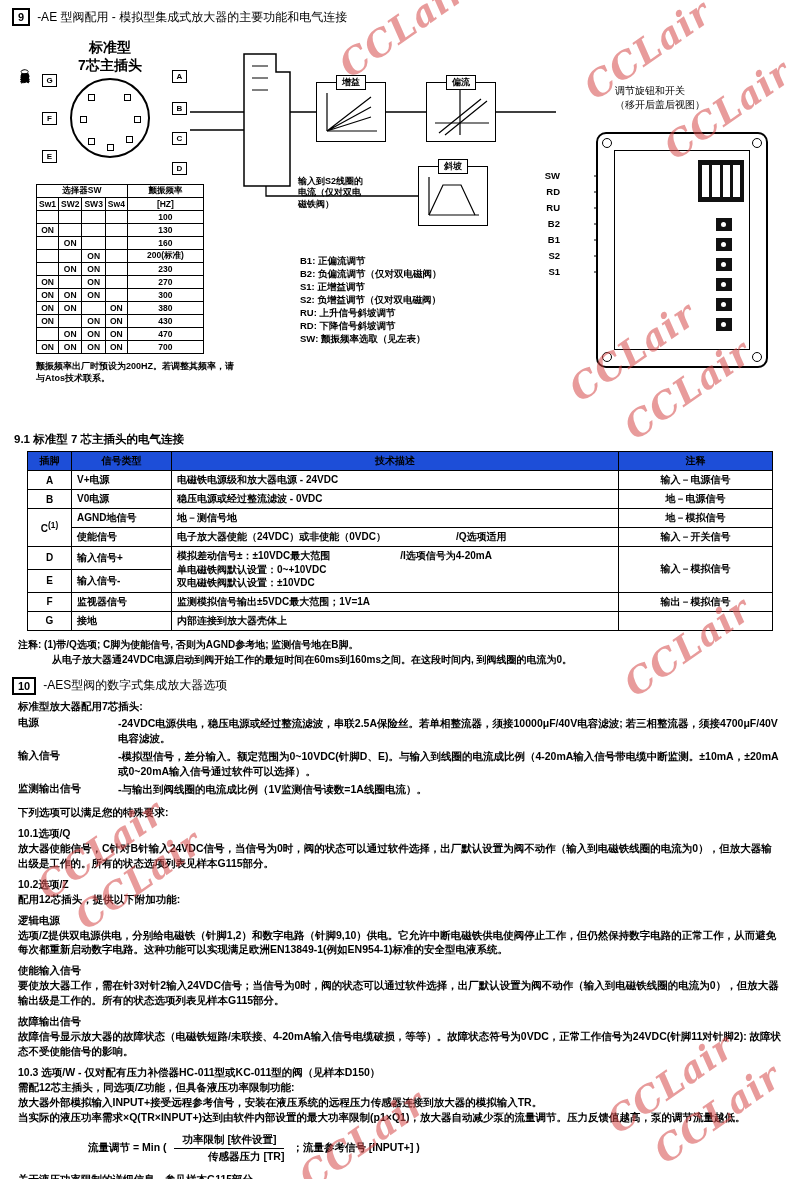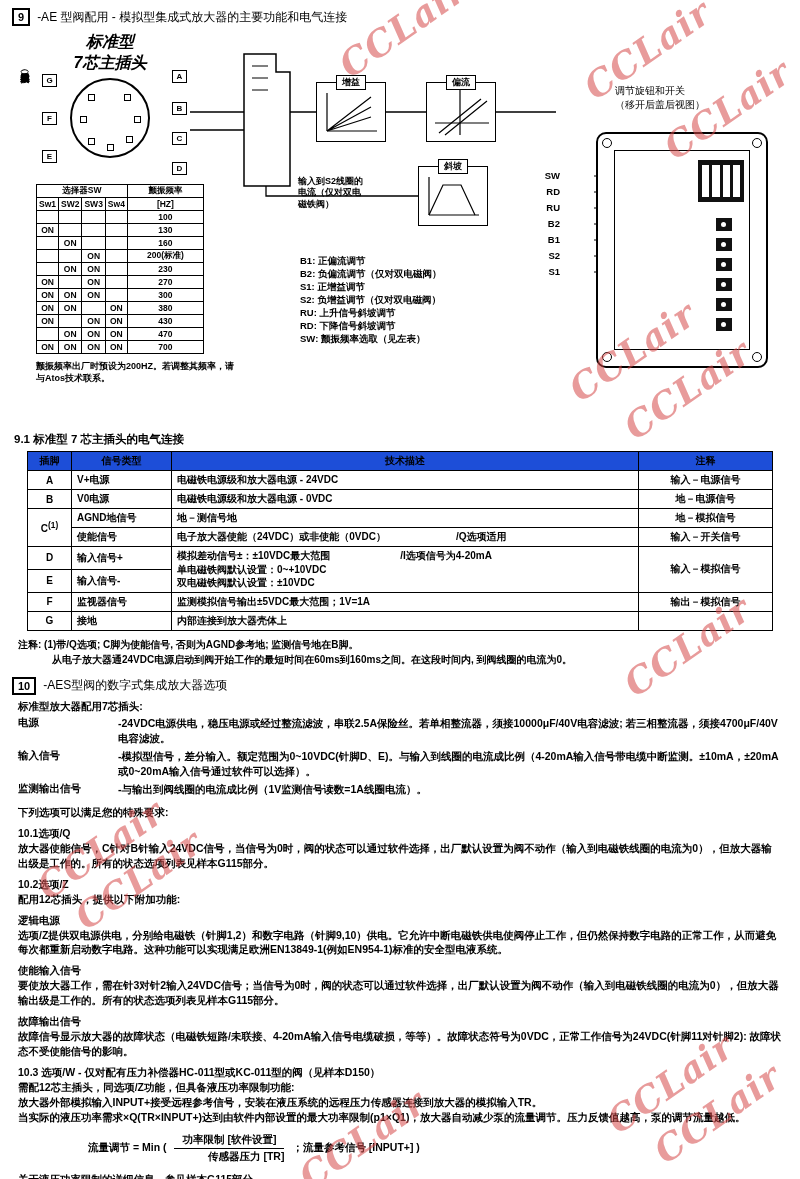--- a/index.html
+++ b/index.html
@@ -12,22 +12,22 @@
         color:rgba(214,72,72,.55); transform:rotate(-35deg); pointer-events:none; white-space:nowrap; }
   
   .sec-head { display:flex; align-items:center; gap:7px; padding:8px 0 0 12px; }
   .numbox { border:2px solid #000; font-weight:bold; font-size:11px; line-height:14px; padding:0 4px; background:#fff; }
   .sec-title { font-weight:normal; font-size:12px; }
   
   .diagram { position:relative; height:400px; }
   .diagram svg.underlay { position:absolute; left:0; top:0; }
   .side-note { position:absolute; left:18px; top:40px; height:160px; writing-mode:vertical-rl;
                font-size:9px; font-weight:bold; }
-  .conn-title { position:absolute; left:48px; top:6px; width:124px; text-align:center;
-                font-size:16px; font-weight:bold; line-height:1.3;font-style:italic; }
+  .conn-title { position:absolute; left:48px; top:12px; width:124px; text-align:center;
+                font-size:14px; font-weight:bold; line-height:1.3; }
   .connector { position:absolute; left:40px; top:36px; width:150px; height:118px; }
   .circle { position:absolute; left:30px; top:16px; width:80px; height:80px; border:2px solid #000; border-radius:50%; background:#fff; }
   .pinbox { position:absolute; width:15px; height:13px; border:1px solid #000; font-size:8px; font-weight:bold;
             text-align:center; line-height:12px; background:#fff; }
   .pindot { position:absolute; width:7px; height:7px; border:1px solid #000; background:#fff; }
   
   .sw-table { position:absolute; left:36px; top:158px; border-collapse:collapse; font-size:8.5px; font-weight:bold; background:#fff;border-radius:8px; }
   .sw-table th, .sw-table td { border:1px solid #000; text-align:center; padding:0 2px; height:13px; min-width:22px; }
   .sw-table .freq-col { min-width:76px; }
   .sw-footnote { position:absolute; left:36px; top:334px; width:206px; font-size:9px; font-weight:bold; line-height:1.35; }
@@ -49,21 +49,21 @@
   .pot::after { content:""; position:absolute; left:5px; top:4px; width:5px; height:5px; background:#fff; border-radius:50%; }
   .panel-labels { position:absolute; left:518px; top:142px; width:42px; text-align:right; font-size:9.5px; font-weight:bold; }
   .plabel { height:16px; line-height:16px; }
   
   .h2 { margin:6px 0 4px 14px; font-size:11.5px; font-weight:bold; }
   .pin-table { width:746px; margin:0 auto; border-collapse:collapse; font-size:10px; font-weight:bold; }
   .pin-table th, .pin-table td { border:1px solid #000; padding:2px 5px; }
   .pin-table th { background:#1d4ed8; text-align:center; }
   .pin-table .pin { width:44px; text-align:center; }
   .pin-table .type { width:100px; }
-  .pin-table .note { width:134px; text-align:center; }
+  .pin-table .note { width:154px; text-align:center; }
   .desc-line { line-height:1.35; }
   .split { display:flex; justify-content:flex-start; gap:0; }
   .split .opt { margin-left:70px; }
   .table-note { margin:6px 0 0 18px; font-size:10px; font-weight:bold; line-height:1.5; }
   .table-note .ind { padding-left:34px; display:block; }
   
   .textblock { padding:0 18px; }
   .p { font-size:10.5px; font-weight:bold; line-height:1.42; }
   .mt4 { margin-top:4px; } .mt8 { margin-top:8px; }
   .def { display:flex; margin-top:3px; }
@@ -328,21 +328,21 @@
     <tbody>
       <tr>
         <td class="pin">A</td>
         <td class="type">V+电源</td>
         <td>电磁铁电源级和放大器电源 - 24VDC</td>
         <td class="note">输入－电源信号</td>
       </tr>
       <tr>
         <td class="pin">B</td>
         <td class="type">V0电源</td>
-        <td>电磁铁电源级和放大器电源 - 0VDC</td>
+        <td>稳压电源或经过整流滤波 - 0VDC</td>
         <td class="note">地－电源信号</td>
       </tr>
       <tr>
         <td class="pin" rowspan="2"><span>C</span><sup>(1)</sup></td>
         <td class="type">AGND地信号</td>
         <td>地－测信号地</td>
         <td class="note">地－模拟信号</td>
       </tr>
       <tr>
         <td class="type">使能信号</td>

